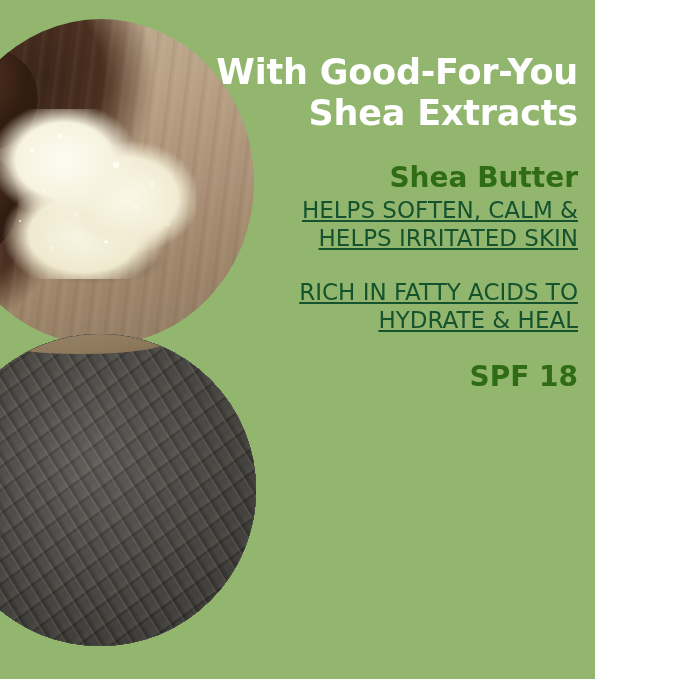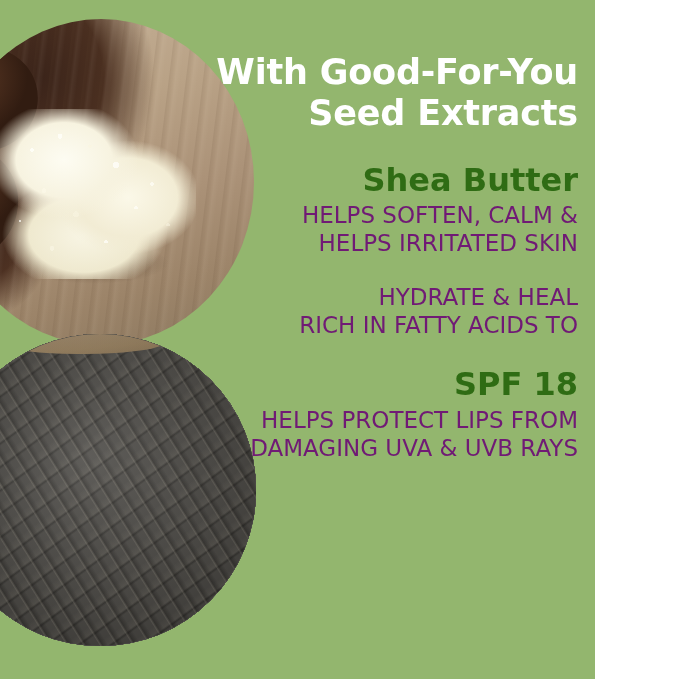--- a/index.html
+++ b/index.html
@@ -191,31 +191,32 @@
     font-size: 35px;
     font-weight: bold;
     line-height: 1.18;
     letter-spacing: -0.2px;
   }
   .ingredient-block {
     margin-top: 26px;
   }
   .ingredient-name {
     color: #2f6c14;
-    font-size: 32px;
+    font-size: 28px;
     font-weight: bold;
     line-height: 1.2;
     margin: 0;
   }
   .ingredient-desc {
-    color: #701a75;
+    color: #14532d;
     font-size: 23px;
     line-height: 1.22;
     margin: 2px 0 0 0;
     font-weight: normal;
+    text-decoration: underline;
   }
   .ingredient-desc span { display: block; }
 </style>
 </head>
 <body>
 
 <div id="infographic">
 
   <div id="shea-photo" class="photo-circle">
     <div class="wood-grain"></div>
@@ -231,40 +232,36 @@
     <div class="seed-bed"></div>
     <div class="seed-overlay"></div>
     <div class="seed-wood-wedge"></div>
     <div class="seed-shade"></div>
   </div>
 
   <div id="text-column">
 
     <h1 id="headline">
       <span>With Good-For-You</span><br>
-      <span>Seed Extracts</span>
+      <span>Shea Extracts</span>
     </h1>
 
     <div class="ingredient-block">
       <p class="ingredient-name">Shea Butter</p>
       <p class="ingredient-desc">
         <span>HELPS SOFTEN, CALM &amp;</span>
         <span>HELPS IRRITATED SKIN</span>
       </p>
     </div>
 
     <div class="ingredient-block">
       <p class="ingredient-desc">
+        <span>RICH IN FATTY ACIDS TO</span>
         <span>HYDRATE &amp; HEAL</span>
-        <span>RICH IN FATTY ACIDS TO</span>
       </p>
     </div>
 
     <div class="ingredient-block">
       <p class="ingredient-name">SPF 18</p>
-      <p class="ingredient-desc">
-        <span>HELPS PROTECT LIPS FROM</span>
-        <span>DAMAGING UVA &amp; UVB RAYS</span>
-      </p>
     </div>
 
   </div>
 </div>
 
 </body></html>

